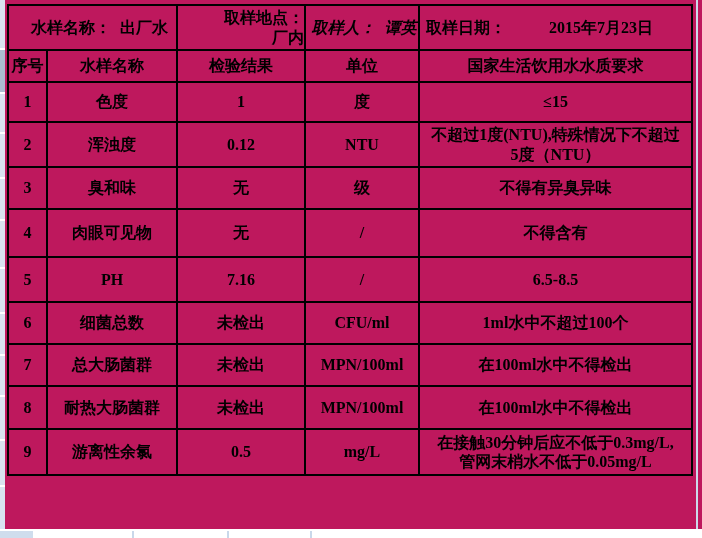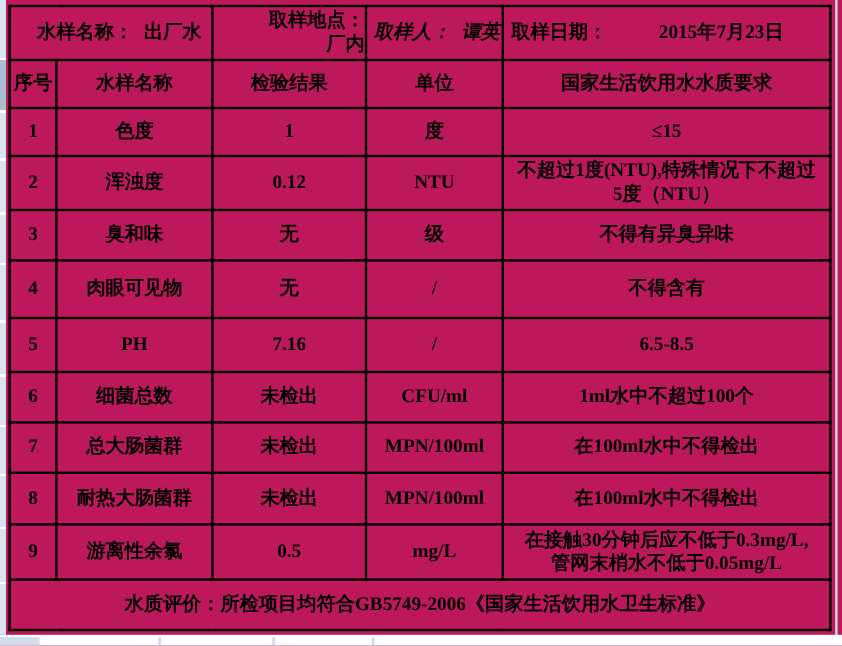--- a/index.html
+++ b/index.html
@@ -33,21 +33,21 @@
   table.report{
     position:absolute;left:7px;top:4px;width:684px;
     border-collapse:collapse;table-layout:fixed;
   }
   table.report td,table.report th{
     border:2px solid #000;padding:0;margin:0;
     text-align:center;vertical-align:middle;
     font-weight:bold;font-size:16px;line-height:1.2;overflow:hidden;
   }
   tr.meta-row{height:45px}
-  tr.head-row{height:40px}
+  tr.head-row{height:32px}
   tr.r1{height:40px} tr.r2{height:45px} tr.r3{height:42px} tr.r4{height:48px}
   tr.r5{height:45px} tr.r6{height:42px} tr.r7{height:42px} tr.r8{height:43px}
   tr.r9{height:46px} tr.footer-row{height:42px}
 
   td.meta{text-align:left;}
   td.meta .lbl{white-space:nowrap;}
   td.meta .val{margin-left:9px;white-space:nowrap;}
   td.meta.p-name{padding-left:14px;}
   td.meta.p-loc{padding-left:8px;text-align:right;}
   td.meta.p-smp{padding-left:4px;font-style:italic;}
@@ -170,18 +170,15 @@
     </tr>
     <tr class="r9">
       <td class="no-cell">9</td>
       <td class="item-cell">游离性余氯</td>
       <td class="result-cell">0.5</td>
       <td class="unit-cell">mg/L</td>
       <td class="req-cell">在接触30分钟后应不低于0.3mg/L,
 管网末梢水不低于0.05mg/L</td>
     </tr>
 
-    <tr class="footer-row">
-      <td class="footer-cell" colspan="5">水质评价：所检项目均符合GB5749-2006《国家生活饮用水卫生标准》</td>
-    </tr>
   </tbody>
     </table>
 </div>
 
 </body></html>

